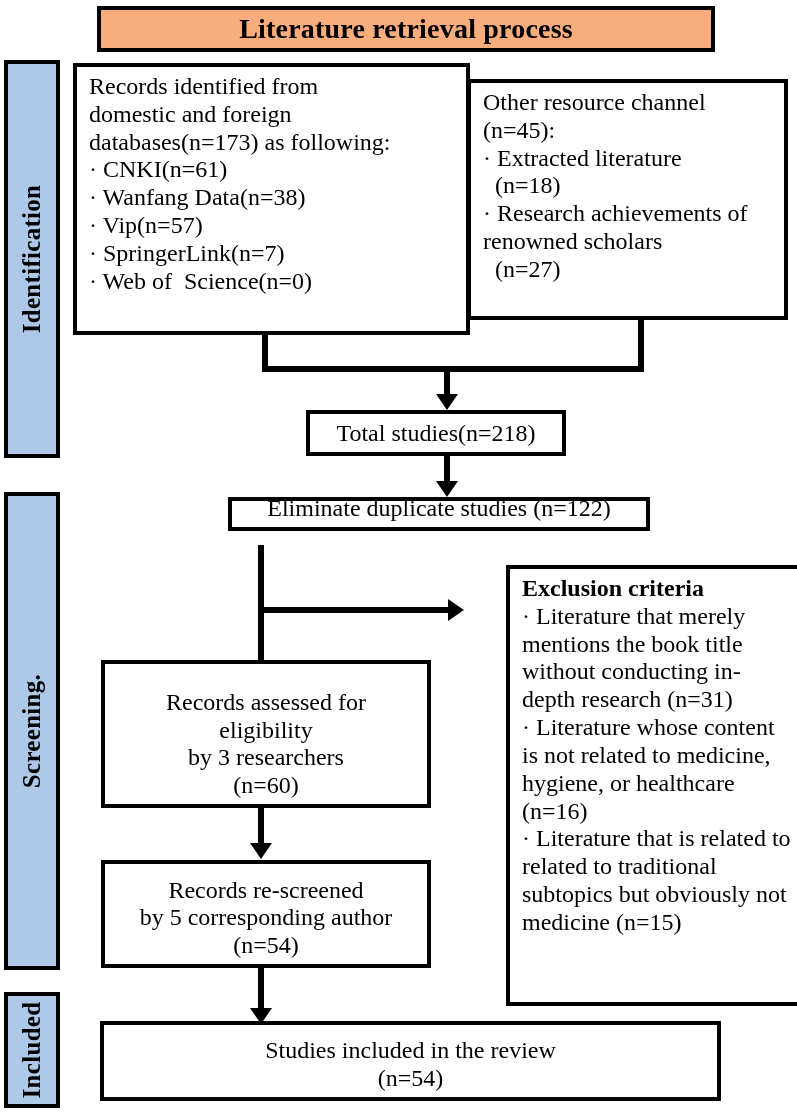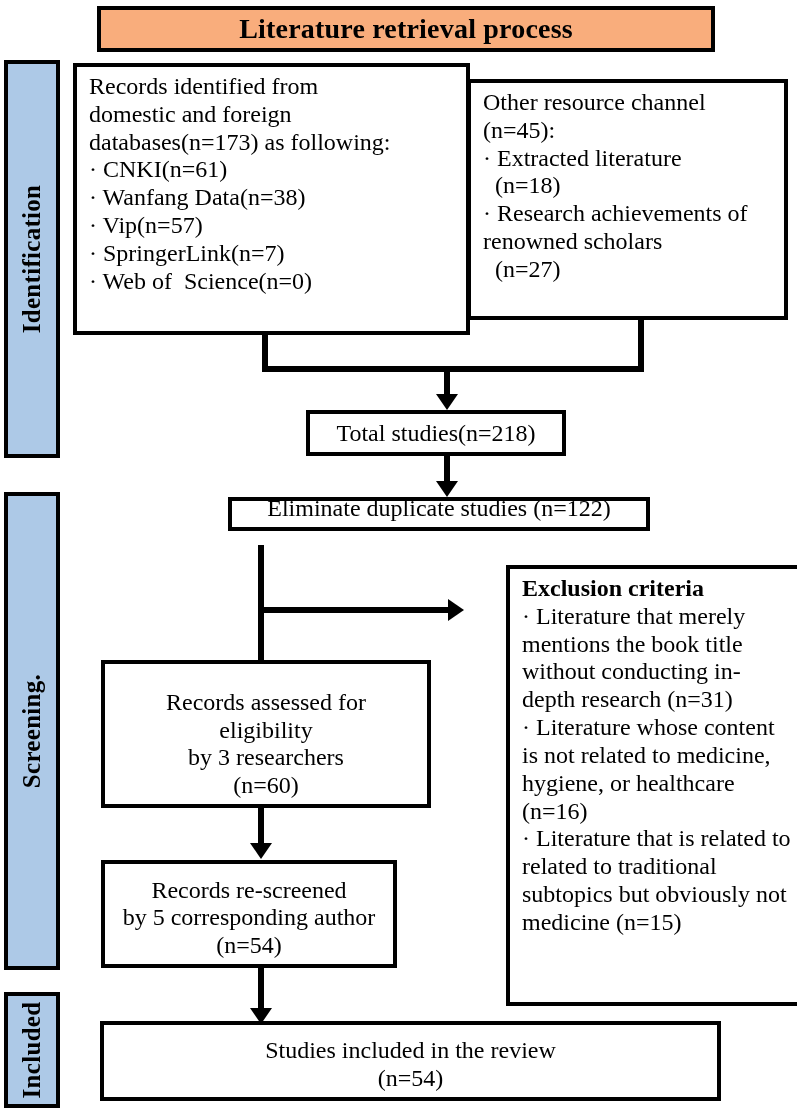--- a/index.html
+++ b/index.html
@@ -179,21 +179,21 @@
   <div class="box center" style="left:101px; top:660px; width:330px; height:148px;">
     <span class="ln">Records assessed for</span>
     <span class="ln">eligibility</span>
     <span class="ln">by 3 researchers</span>
     <span class="ln">(n=60)</span>
   </div>
 
   <div class="vline" style="left:258px; top:808px; width:6px; height:40px;"></div>
   <div class="arrow-down" style="left:250px; top:843px;"></div>
 
-  <div class="box center" style="left:101px; top:860px; width:296px; height:108px;">
+  <div class="box center" style="left:101px; top:860px; width:330px; height:108px;">
     <span class="ln">Records re-screened</span>
     <span class="ln">by 5 corresponding author</span>
     <span class="ln">(n=54)</span>
   </div>
 
   <div class="vline" style="left:258px; top:968px; width:6px; height:46px;"></div>
   <div class="arrow-down" style="left:250px; top:1008px;"></div>
 
   <div class="box center" style="left:100px; top:1021px; width:621px; height:80px;">
     <span class="ln">Studies included in the review</span>

